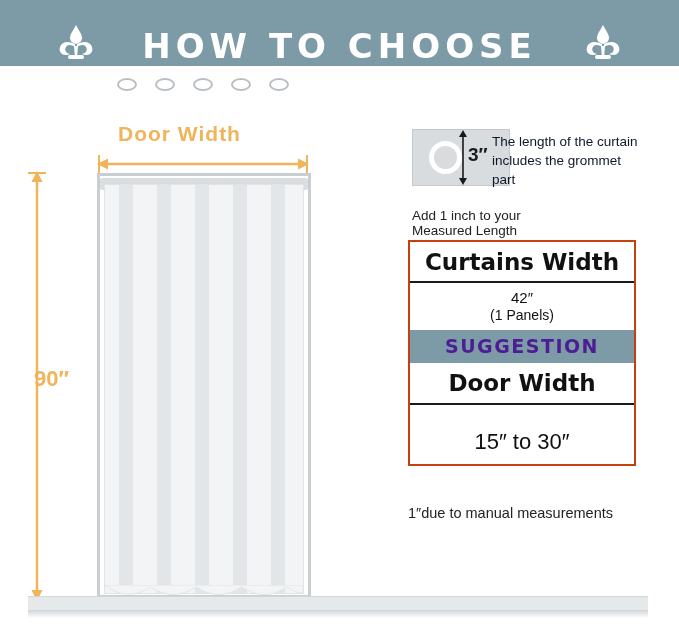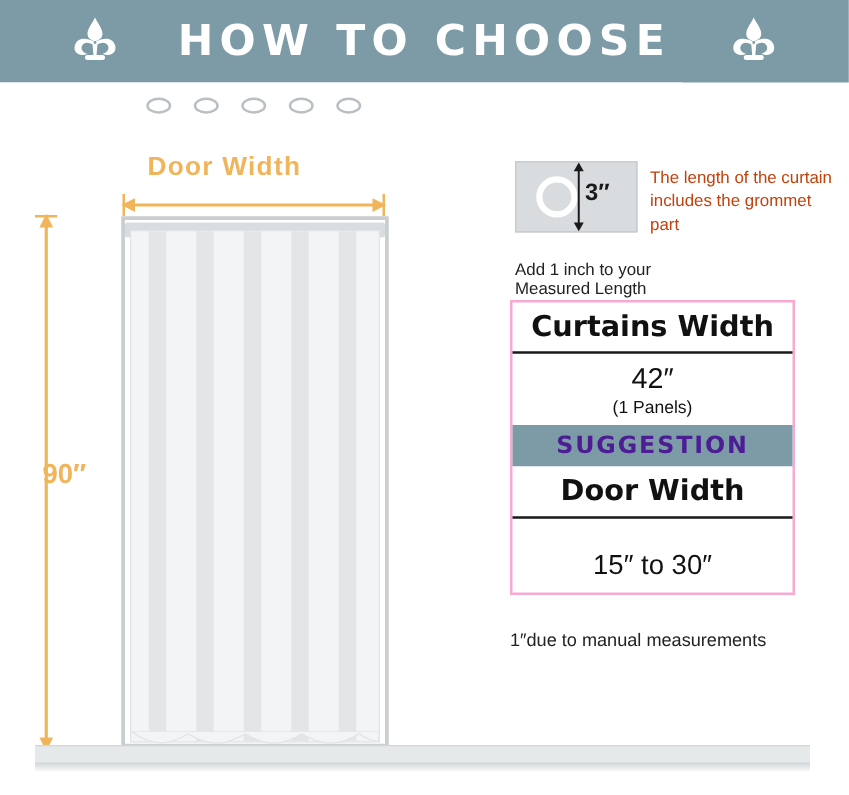--- a/index.html
+++ b/index.html
@@ -16,21 +16,21 @@
   }
 
   
   .banner {
     position: absolute;
     left: 0; top: 0;
     width: 679px;
     height: 66px;
     background: #7d9ba6;
     display: flex;
-    align-items: center;
+    align-items: flex-end;
     justify-content: center;
     gap: 44px;
   }
   .banner-title {
     color: #ffffff;
     font-size: 34px;
     font-weight: bold;
     letter-spacing: 5px;
     font-family: "DejaVu Sans", sans-serif;
     white-space: nowrap;
@@ -172,55 +172,55 @@
   }
   .grommet-measure-label {
     position: absolute;
     left: 468px; top: 78px;
     font-size: 19px;
     font-weight: bold;
     color: #1a1a1a;
   }
   .grommet-note {
     position: absolute;
-    left: 520px; top: 66px;
+    left: 492px; top: 66px;
     width: 150px;
     font-size: 13.5px;
     line-height: 19px;
-    color: #c2410c;
+    color: #0f172a;
   }
   .add-note {
     position: absolute;
     left: 412px; top: 142px;
     font-size: 13.5px;
     color: #222222;
   }
 
   
   .info-box {
     position: absolute;
     left: 408px; top: 174px;
     width: 228px;
-    border: 2px solid #f9a8d4;
+    border: 2px solid #c2410c;
     box-sizing: border-box;
     background: #ffffff;
   }
   .info-row {
     text-align: center;
     color: #111111;
   }
   .row-title {
     font-size: 23px;
     font-weight: bold;
     padding: 7px 0 6px;
     border-bottom: 2px solid #1a1a1a;
     font-family: "DejaVu Sans", sans-serif;
   }
   .row-value {
-    font-size: 23px;
+    font-size: 15px;
     padding: 6px 0 0;
   }
   .row-sub {
     font-size: 14px;
     padding: 1px 0 7px;
   }
   .row-suggestion {
     background: #7d9ba6;
     color: #4c1d95;
     font-size: 19px;

